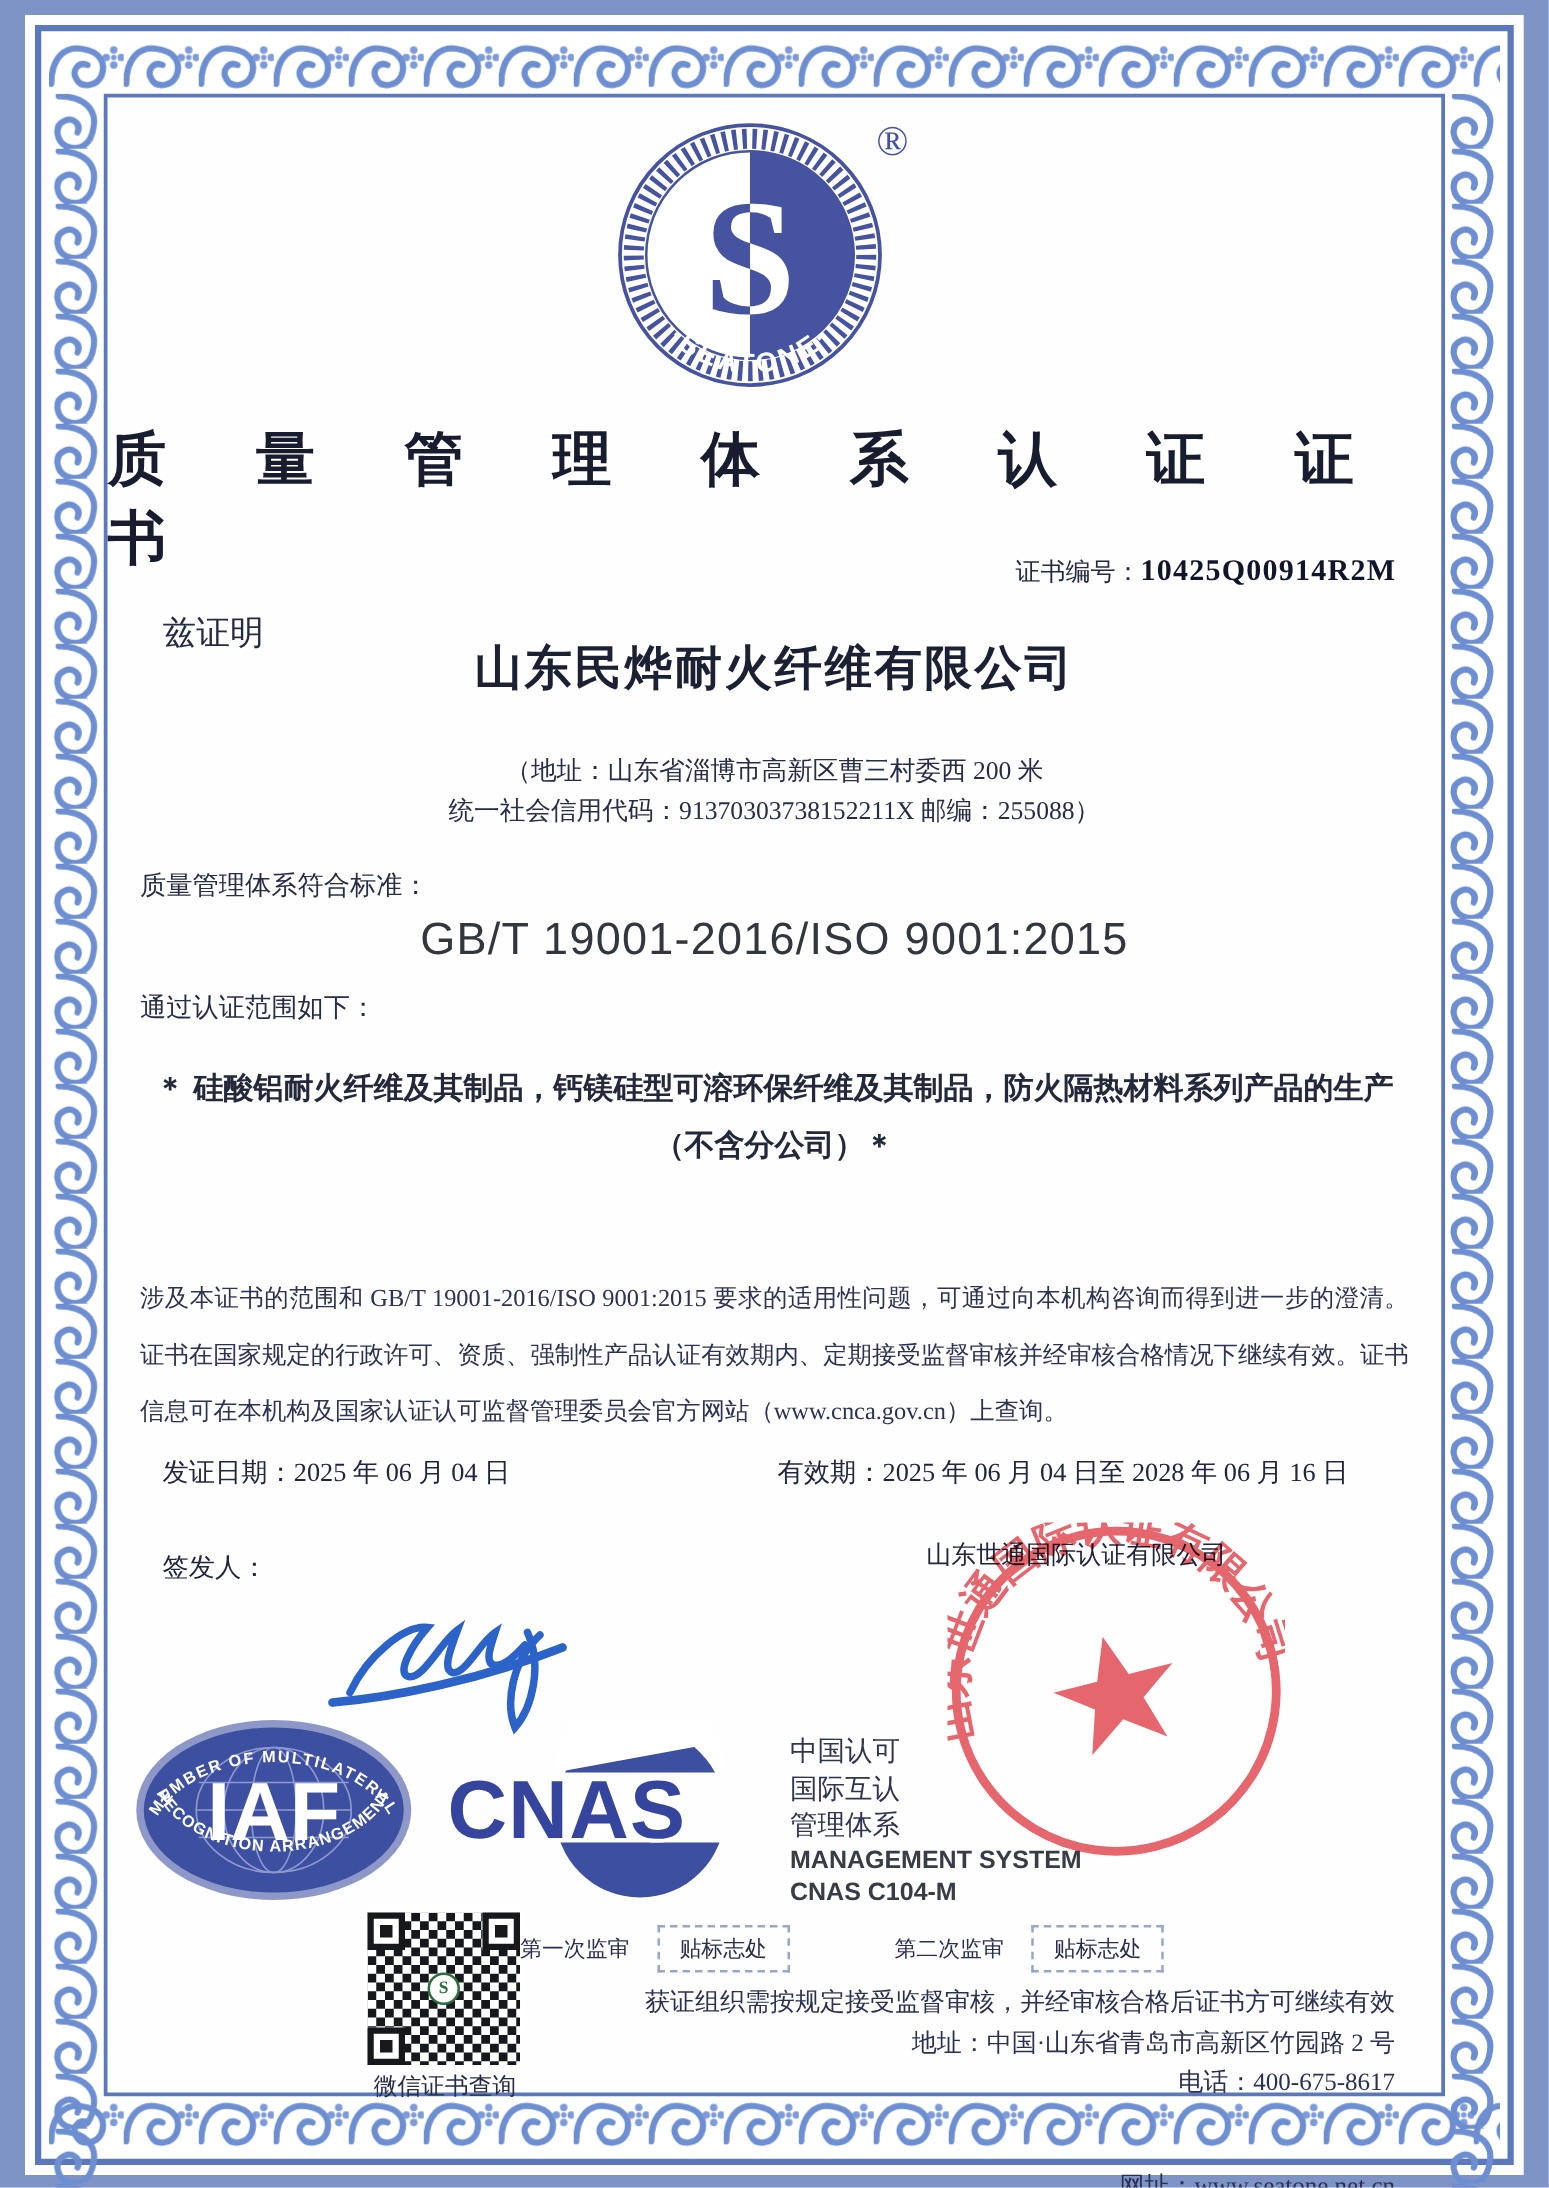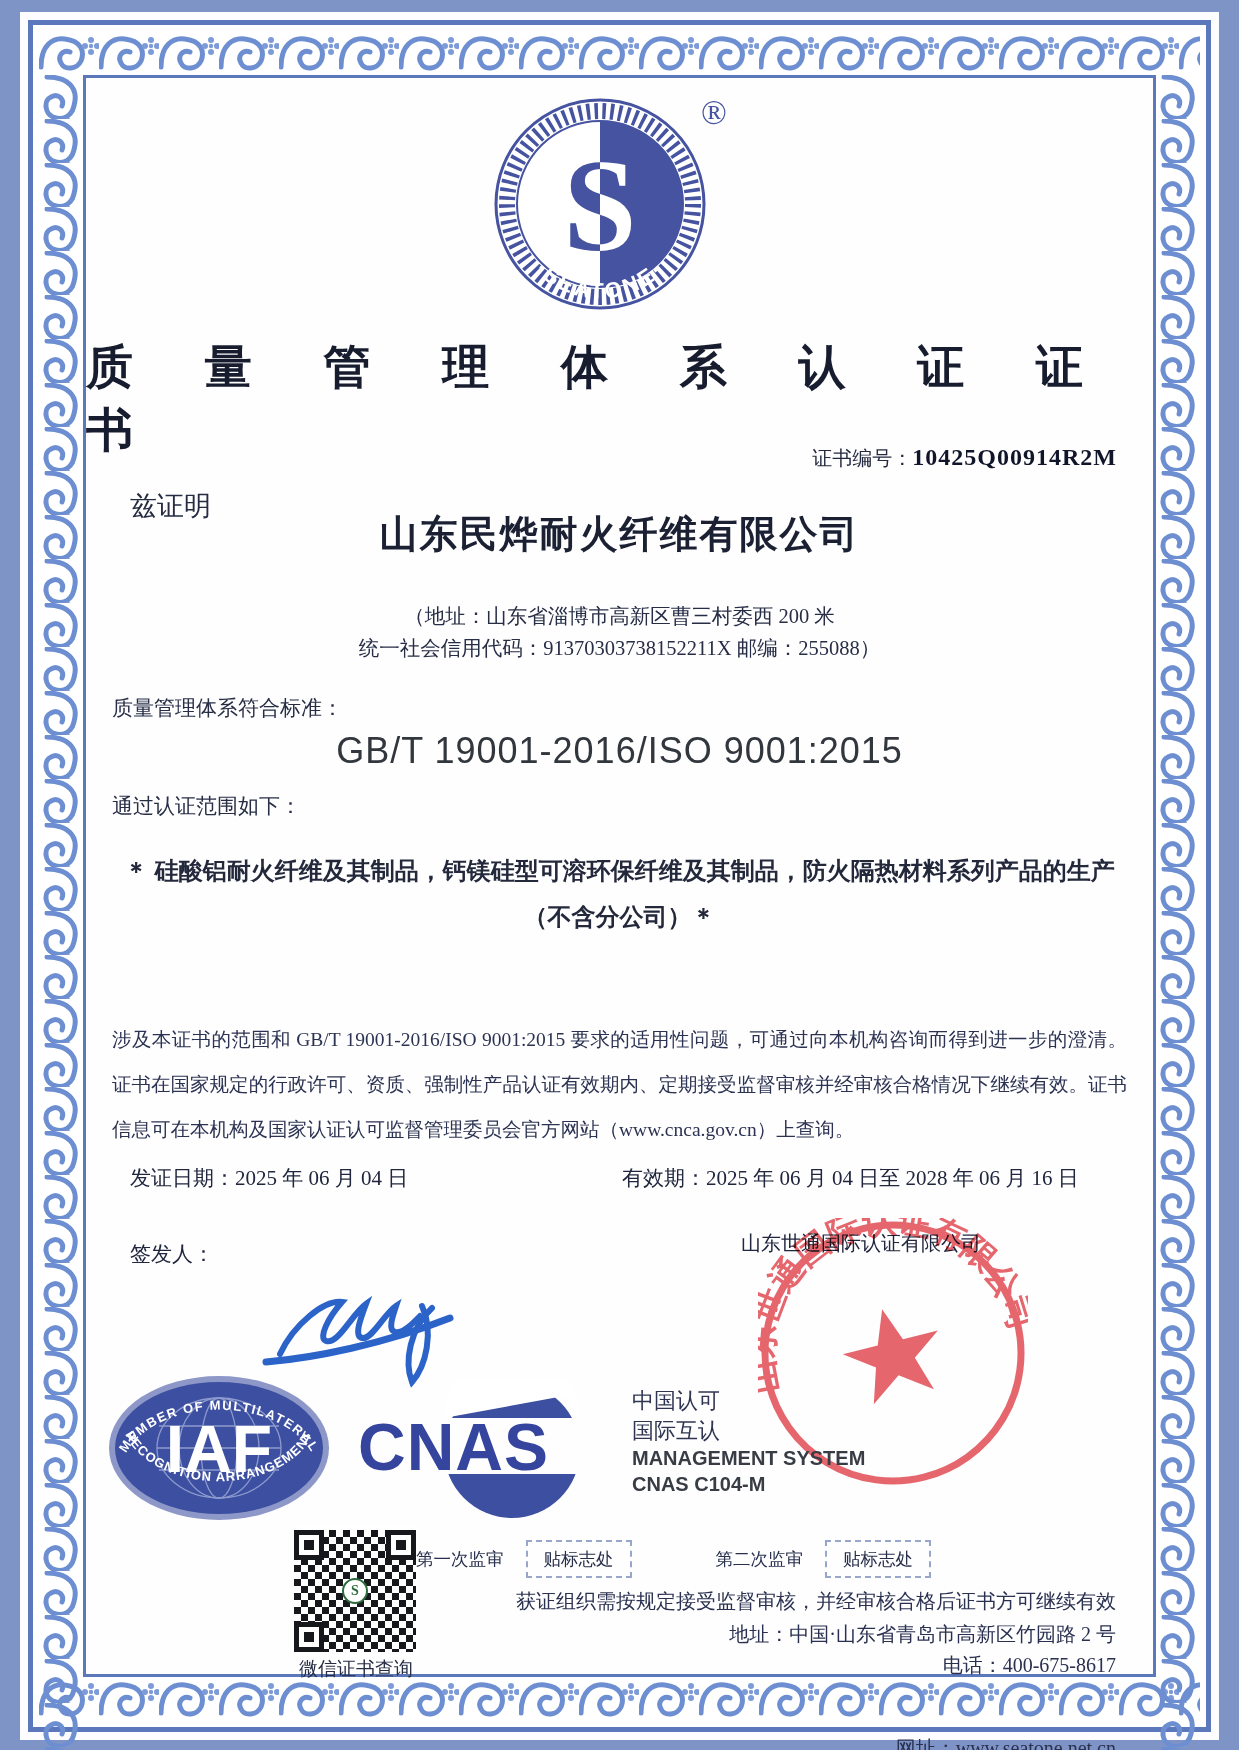--- a/index.html
+++ b/index.html
@@ -194,20 +194,21 @@
       <svg class="abs" style="top:1300px;left:268px;" width="258" height="150" viewBox="0 0 258 150">
         <circle cx="158" cy="72" r="68" fill="#3d4fa0"></circle>
         <path d="M90,40 A68,68 0 0 1 226,40 L210,18 Z" fill="#fff"></path>
         <rect x="0" y="40" width="258" height="56" fill="#fefeff"></rect>
         <text x="4" y="92" font-family="Liberation Sans, DejaVu Sans, sans-serif" font-size="66" font-weight="700" fill="#35459e" letter-spacing="1" stroke="#fefeff" stroke-width="6" paint-order="stroke">CNAS</text>
       </svg>
 
       <div class="abs cnas-lines" style="top:1308px;left:546px;width:330px;">
         <div class="zh">中国认可</div>
         <div class="zh">国际互认</div>
+        <div class="zh">管理体系</div>
         <div class="en">MANAGEMENT SYSTEM</div>
         <div class="en">CNAS C104-M</div>
       </div>
 
       <div class="qr">
         <span class="finder tl"></span>
         <span class="finder tr"></span>
         <span class="finder bl"></span>
         <span class="qr-center">S</span>
       </div>

